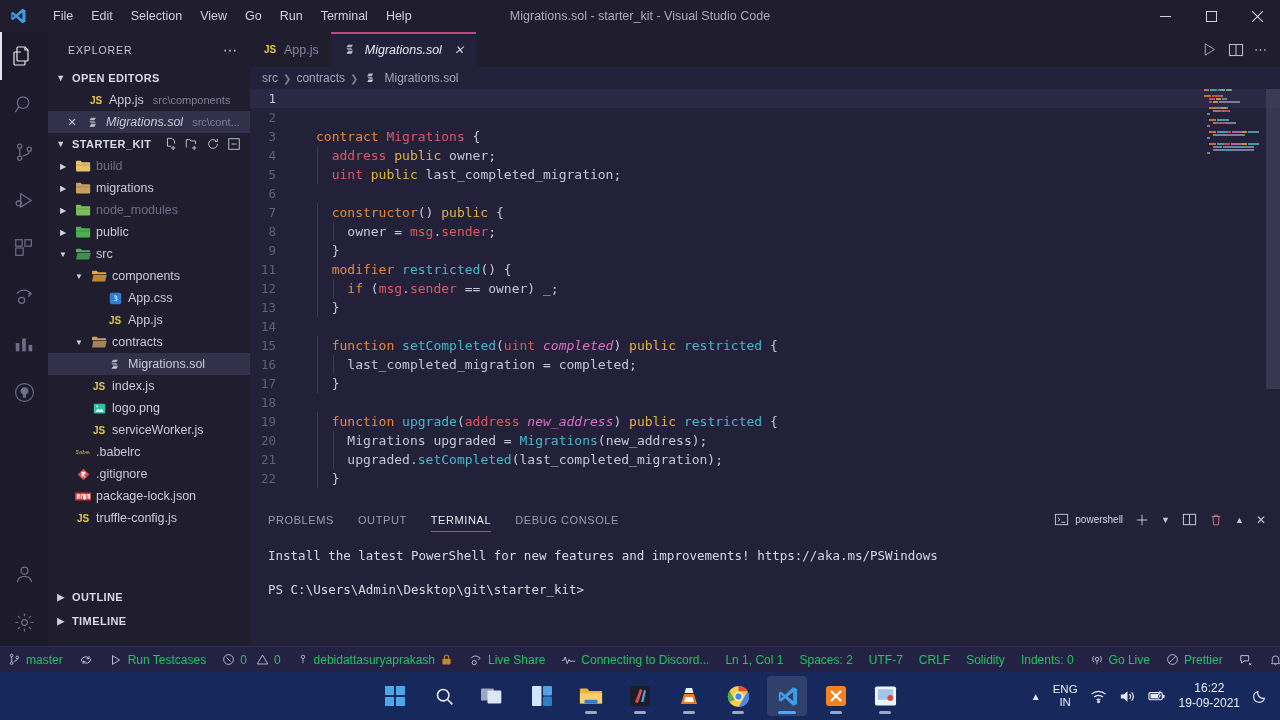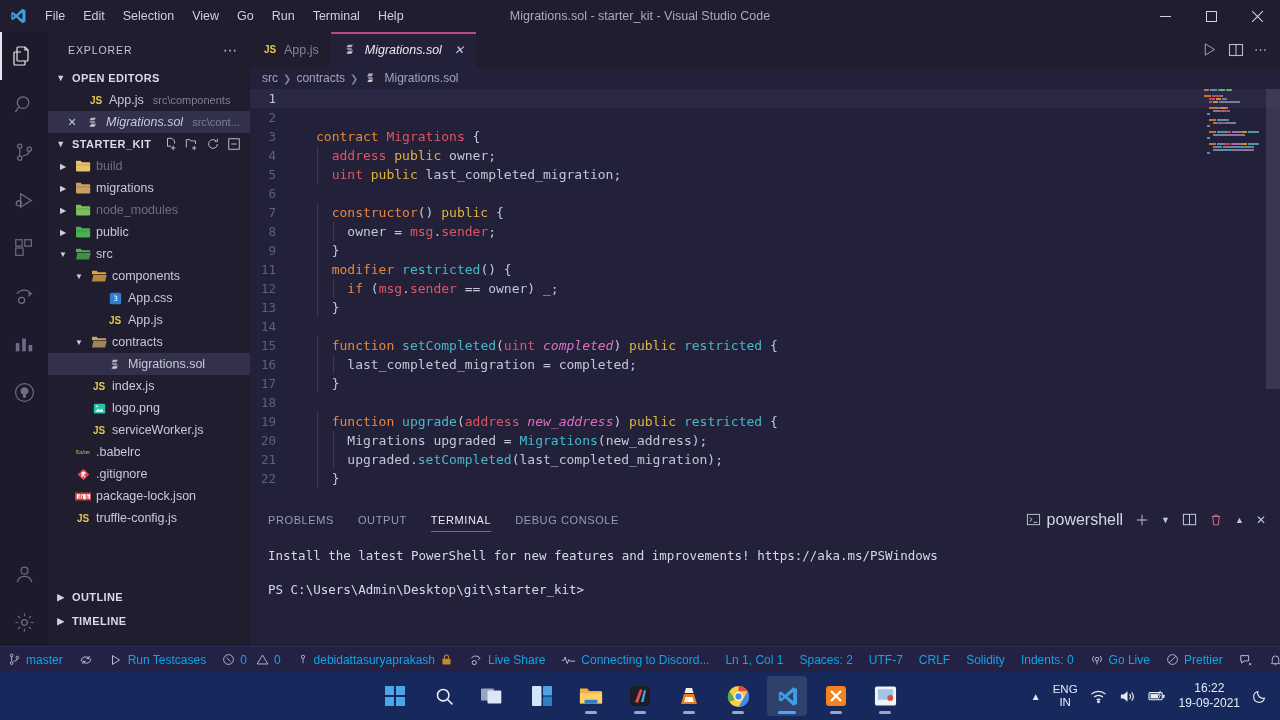--- a/index.html
+++ b/index.html
@@ -9,21 +9,21 @@
     background: #1e1e2e;
     font-family: "Liberation Sans", sans-serif;
     -webkit-font-smoothing: antialiased;
   }
   .app { position: relative; width: 1280px; height: 720px; }
 
   
   .titlebar {
     position: absolute; top: 0; left: 0; width: 1280px; height: 32px;
     background: #1f1d2e; display: flex; align-items: center;
-    color: #cfcfe3; font-size: 12.5px;
+    color: #cfcfe3; font-size: 12.5px; gap: 8px;
   }
   .vscode-logo { width: 36px; height: 32px; display: flex; align-items: center; justify-content: center; }
   .menu-items { display: flex; align-items: center; height: 32px; }
   .menu-item {
     padding: 0 9px; height: 32px; line-height: 32px;
     font-size: 12.5px; color: #cdd0dd; cursor: default; white-space: nowrap;
   }
   .title-center {
     position: absolute; left: 0; right: 0; text-align: center;
     font-size: 12.5px; color: #a9abc0; pointer-events: none;
@@ -121,33 +121,33 @@
   }
   .editor-scroll .thumb { position: absolute; top: 0; left: 0; width: 14px; height: 300px; background: #4a4865; opacity: .55; }
 
   
   .panel { position: absolute; left: 250px; top: 502px; width: 1030px; height: 144px; background: #23213a; }
   .panel-tabs { height: 35px; display: flex; align-items: center; padding-left: 18px; gap: 24px; }
   .ptab { font-size: 11px; letter-spacing: .6px; color: #9a9bb3; position: relative; height: 35px; display: flex; align-items: center; }
   .ptab.active { color: #e8e8f2; }
   .ptab.active::after { content: ""; position: absolute; bottom: 5px; left: 0; right: 0; height: 1.5px; background: #c0487f; }
   .panel-actions { margin-left: auto; display: flex; align-items: center; gap: 12px; padding-right: 14px; color: #c3c4d8; font-size: 12px; }
-  .shell-pill { display: flex; align-items: center; gap: 6px; font-size: 16px; color: #d4d5e6; }
+  .shell-pill { display: flex; align-items: center; gap: 6px; font-size: 10px; color: #d4d5e6; }
   .term-body {
     padding: 10px 0 0 18px; font-family: "DejaVu Sans Mono", "Liberation Mono", monospace;
     font-size: 12.5px; line-height: 17px; color: #d6d7e6;
   }
   .term-line { white-space: pre; height: 17px; }
   .term-gap { height: 17px; }
 
   
   .statusbar {
     position: absolute; left: 0; top: 646px; width: 1280px; height: 26px;
     background: #232144; border-top: 1px solid #2d2b52;
-    display: flex; align-items: center; color: #0ea5e9; font-size: 12px;
+    display: flex; align-items: center; color: #22c55e; font-size: 12px;
   }
   .st-item { display: flex; align-items: center; gap: 5px; padding: 0 8px; height: 26px; white-space: nowrap; }
   .st-right { margin-left: auto; display: flex; align-items: center; }
 
   
   .taskbar {
     position: absolute; left: 0; top: 672px; width: 1280px; height: 48px;
     background: #17295c; display: flex; align-items: center; justify-content: center;
   }
   .tb-center { display: flex; align-items: center; gap: 9px; }

